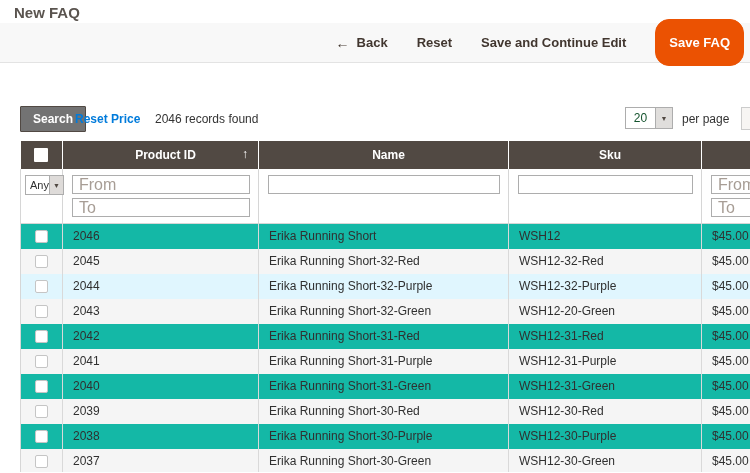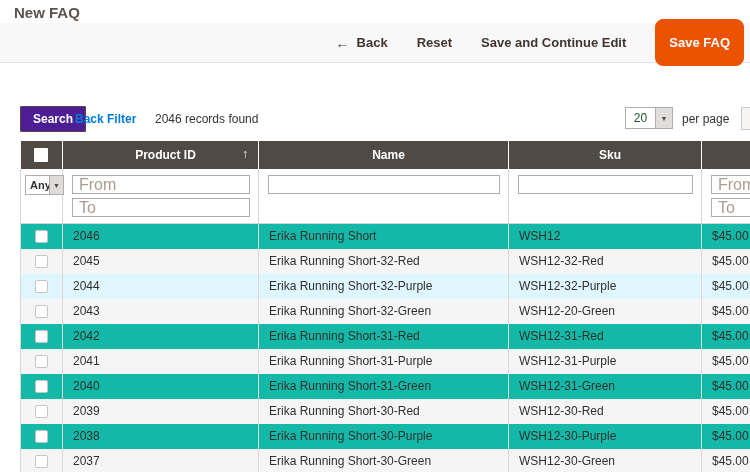--- a/index.html
+++ b/index.html
@@ -25,30 +25,30 @@
   }
   .toolbar-action {
     font-size: 13px; font-weight: 600; color: #41362f;
     margin-right: 29px; cursor: pointer; display: inline-flex; align-items: center;
     background: none; border: none; font-family: inherit;
   }
   .toolbar-action .arrow { margin-right: 7px; font-size: 14px; }
   .btn-primary {
     background: #eb5202; color: #fff; border: 1px solid #eb5202;
     font-size: 13px; font-weight: bold; font-family: inherit;
-    padding: 15px 13px; border-radius: 8px; cursor: pointer; margin-right: 0;
+    padding: 15px 13px; border-radius: 14px; cursor: pointer; margin-right: 0;
   }
 
   
   .grid-controls {
     position: absolute; left: 0; top: 105px; width: 750px; height: 26px;
   }
   .btn-search {
     position: absolute; left: 20px; top: 1px;
-    background: #4c1d95; color: #fff; border: 1px solid #514943;
+    background: #737373; color: #fff; border: 1px solid #514943;
     font-size: 12px; font-weight: 600; font-family: inherit;
     padding: 5px 12px; border-radius: 1px; cursor: pointer;
   }
   .link-reset-filter {
     position: absolute; left: 75px; top: 7px;
     color: #007bdb; font-size: 12px; font-weight: 600; cursor: pointer;
     text-decoration: none;
   }
   .records-found {
     position: absolute; left: 155px; top: 7px;
@@ -106,21 +106,21 @@
     margin: 0 auto; cursor: pointer;
   }
 
   tr.filter-row td {
     background: #fff; vertical-align: top;
     padding: 6px 8px 6px 9px;
     border-bottom: 1px solid #d6d6d6;
     border-left: 1px solid #d6d6d6;
     height: 49px;
   }
-  tr.filter-row td:first-child { padding: 6px 4px 6px 4px; font-weight: bold; }
+  tr.filter-row td:first-child { padding: 6px 4px 6px 4px; }
   .filter-input {
     width: 100%; height: 19px; border: 1px solid #adadad; background: #fff;
     font-size: 16px; font-family: inherit; color: #303030; padding: 0 6px;
     display: block;
   }
   .filter-input::placeholder { color: #a79d95; opacity: 1; }
   .filter-input + .filter-input { margin-top: 4px; }
   .any-select {
     display: inline-flex; height: 20px; border: 1px solid #adadad;
     background: #fff; cursor: pointer;
@@ -163,21 +163,21 @@
       <span>Reset</span>
     </button>
     <button class="toolbar-action">
       <span>Save and Continue Edit</span>
     </button>
     <button class="btn-primary">Save FAQ</button>
   </div>
 
   <div class="grid-controls">
     <button class="btn-search">Search</button>
-    <a class="link-reset-filter">Back Filter</a>
+    <a class="link-reset-filter">Reset Price</a>
     <span class="records-found">2046 records found</span>
     <div class="per-page-select">
       <span class="value">20</span>
       <span class="caret-box">
         <span class="caret-glyph">▼</span>
       </span>
     </div>
     <span class="per-page-label">per page</span>
     <div class="pagination-fragment"></div>
   </div>

